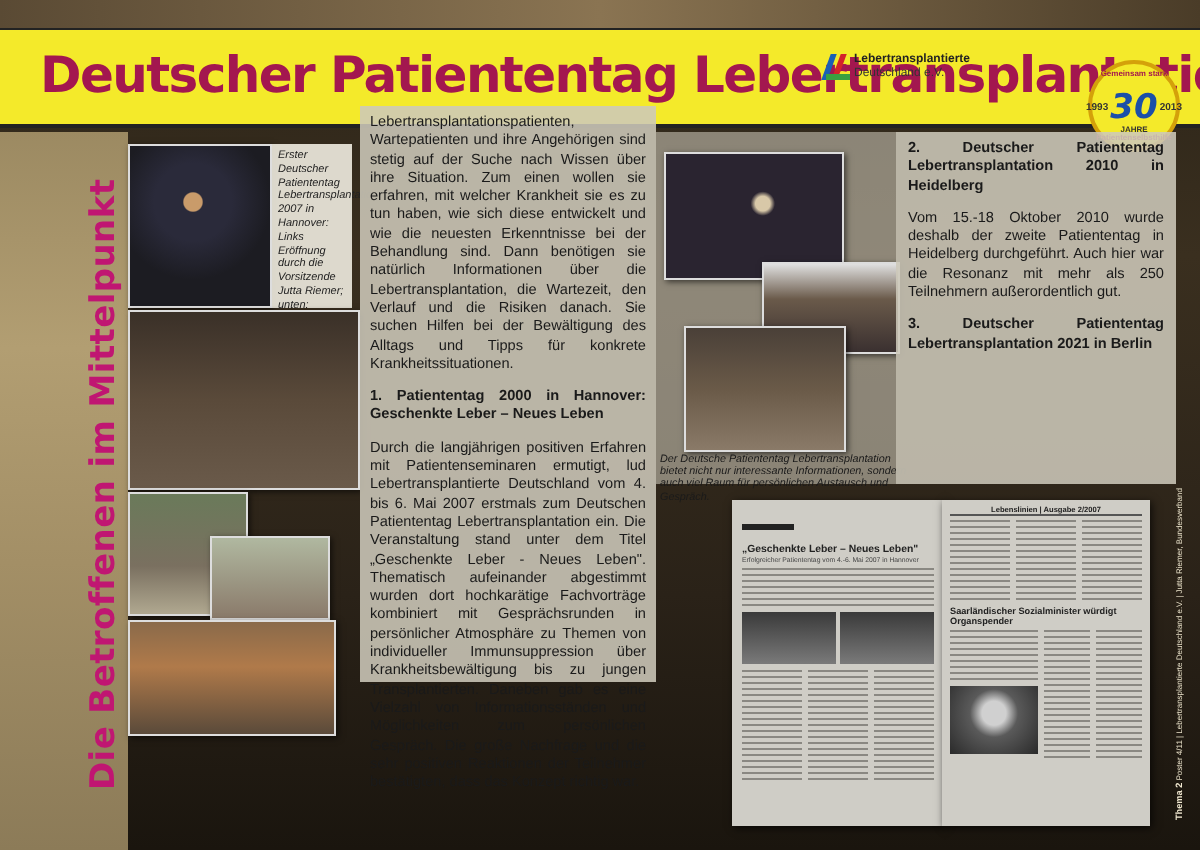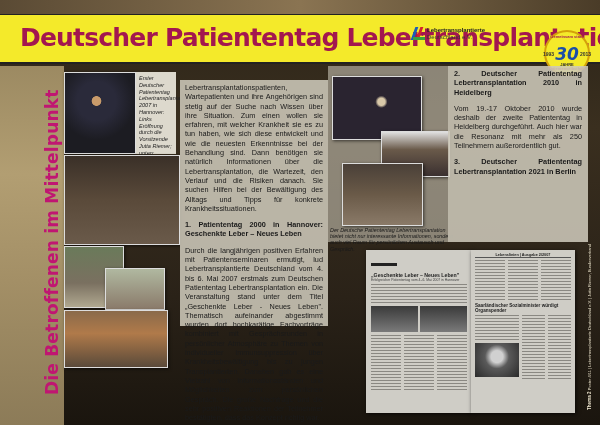--- a/index.html
+++ b/index.html
@@ -60,21 +60,21 @@
   .ph-audience { left: 64px; top: 155px; width: 116px; height: 90px; background: linear-gradient(180deg, #3a3028, #5a4a3a 50%, #6a5a4a); }
   .ph-booth { left: 64px; top: 246px; width: 60px; height: 62px; background: linear-gradient(180deg, #6a7a5a, #7a7060 60%, #b0a890); }
   .ph-heidelberg { left: 105px; top: 268px; width: 60px; height: 42px; background: linear-gradient(180deg, #b0b8a0, #8a7a6a); }
   .ph-hall { left: 64px; top: 310px; width: 104px; height: 58px; background: linear-gradient(180deg, #8a6a4a, #b07a4a 40%, #5a4a3a); }
 
   .caption-box { position: absolute; background: rgba(235,232,220,0.92); color: #222; font-style: italic; font-size: 5.5px; line-height: 6.8px; padding: 3px; }
   .cap-1 { left: 136px; top: 72px; width: 40px; height: 82px; }
   .cap-2 { left: 64px; top: 310px; width: 40px; height: 30px; }
 
   .text-panel { position: absolute; background: rgba(205,200,186,0.88); color: #1a1a1a; }
-  .panel-middle { left: 180px; top: 80px; width: 148px; height: 246px; padding: 3px 5px; font-size: 7.3px; line-height: 9.3px; text-align: justify; }
+  .panel-middle { left: 180px; top: 53px; width: 148px; height: 288px; padding: 3px 5px; font-size: 7.3px; line-height: 9.3px; text-align: justify; }
   .panel-middle p { margin-bottom: 7px; }
   .panel-middle h3, .panel-right h3 { font-size: 7.3px; line-height: 9.3px; font-weight: bold; margin-bottom: 7px; }
   .panel-right { left: 448px; top: 66px; width: 140px; height: 176px; padding: 3px 6px; font-size: 7.3px; line-height: 9.3px; text-align: justify; }
   .panel-right p { margin-bottom: 7px; }
 
   .right-photos { position: absolute; left: 328px; top: 66px; width: 120px; height: 176px; background: rgba(200,195,180,0.6); }
   .ph-r1 { left: 332px; top: 76px; width: 90px; height: 64px; background: radial-gradient(circle at 55% 40%, #d8c8a8 0 6%, #2a2430 10% 60%); }
   .ph-r2 { left: 381px; top: 131px; width: 69px; height: 46px; background: linear-gradient(180deg, #e0e0e0, #6a5a4a 40%, #3a3030); }
   .ph-r3 { left: 342px; top: 163px; width: 81px; height: 63px; background: linear-gradient(180deg, #4a4038, #6a5a48 50%, #8a7a68); }
   .cap-3 { left: 330px; top: 227px; width: 124px; font-size: 5.4px; line-height: 6.2px; background: transparent; padding: 0; color: #1a1a1a; }
@@ -147,21 +147,21 @@
 </section>
 
 <div class="right-photos"></div>
 <div class="photo ph-r1"></div>
 <div class="photo ph-r2"></div>
 <div class="photo ph-r3"></div>
 <div class="caption-box cap-3">Der Deutsche Patiententag Lebertransplantation bietet nicht nur interessante Informationen, sondern auch viel Raum für persönlichen Austausch und Gespräch.</div>
 
 <section class="text-panel panel-right">
   <h3>2. Deutscher Patiententag Lebertransplantation 2010 in Heidelberg</h3>
-  <p>Vom 19.-17 Oktober 2010 wurde deshalb der zweite Patiententag in Heidelberg durchgeführt. Auch hier war die Resonanz mit mehr als 250 Teilnehmern außerordentlich gut.</p>
+  <p>Vom 15.-18 Oktober 2010 wurde deshalb der zweite Patiententag in Heidelberg durchgeführt. Auch hier war die Resonanz mit mehr als 250 Teilnehmern außerordentlich gut.</p>
   <h3>3. Deutscher Patiententag Lebertransplantation 2021  in Berlin</h3>
 </section>
 
 <div class="newspaper np-left">
   <span class="np-tag"></span>
   <div class="np-title">„Geschenkte Leber – Neues Leben"</div>
   <div class="np-sub">Erfolgreicher Patiententag vom 4.-6. Mai 2007 in Hannover</div>
   <div class="np-lines"></div>
   <div class="np-pics">
     <div class="np-pic"></div>

